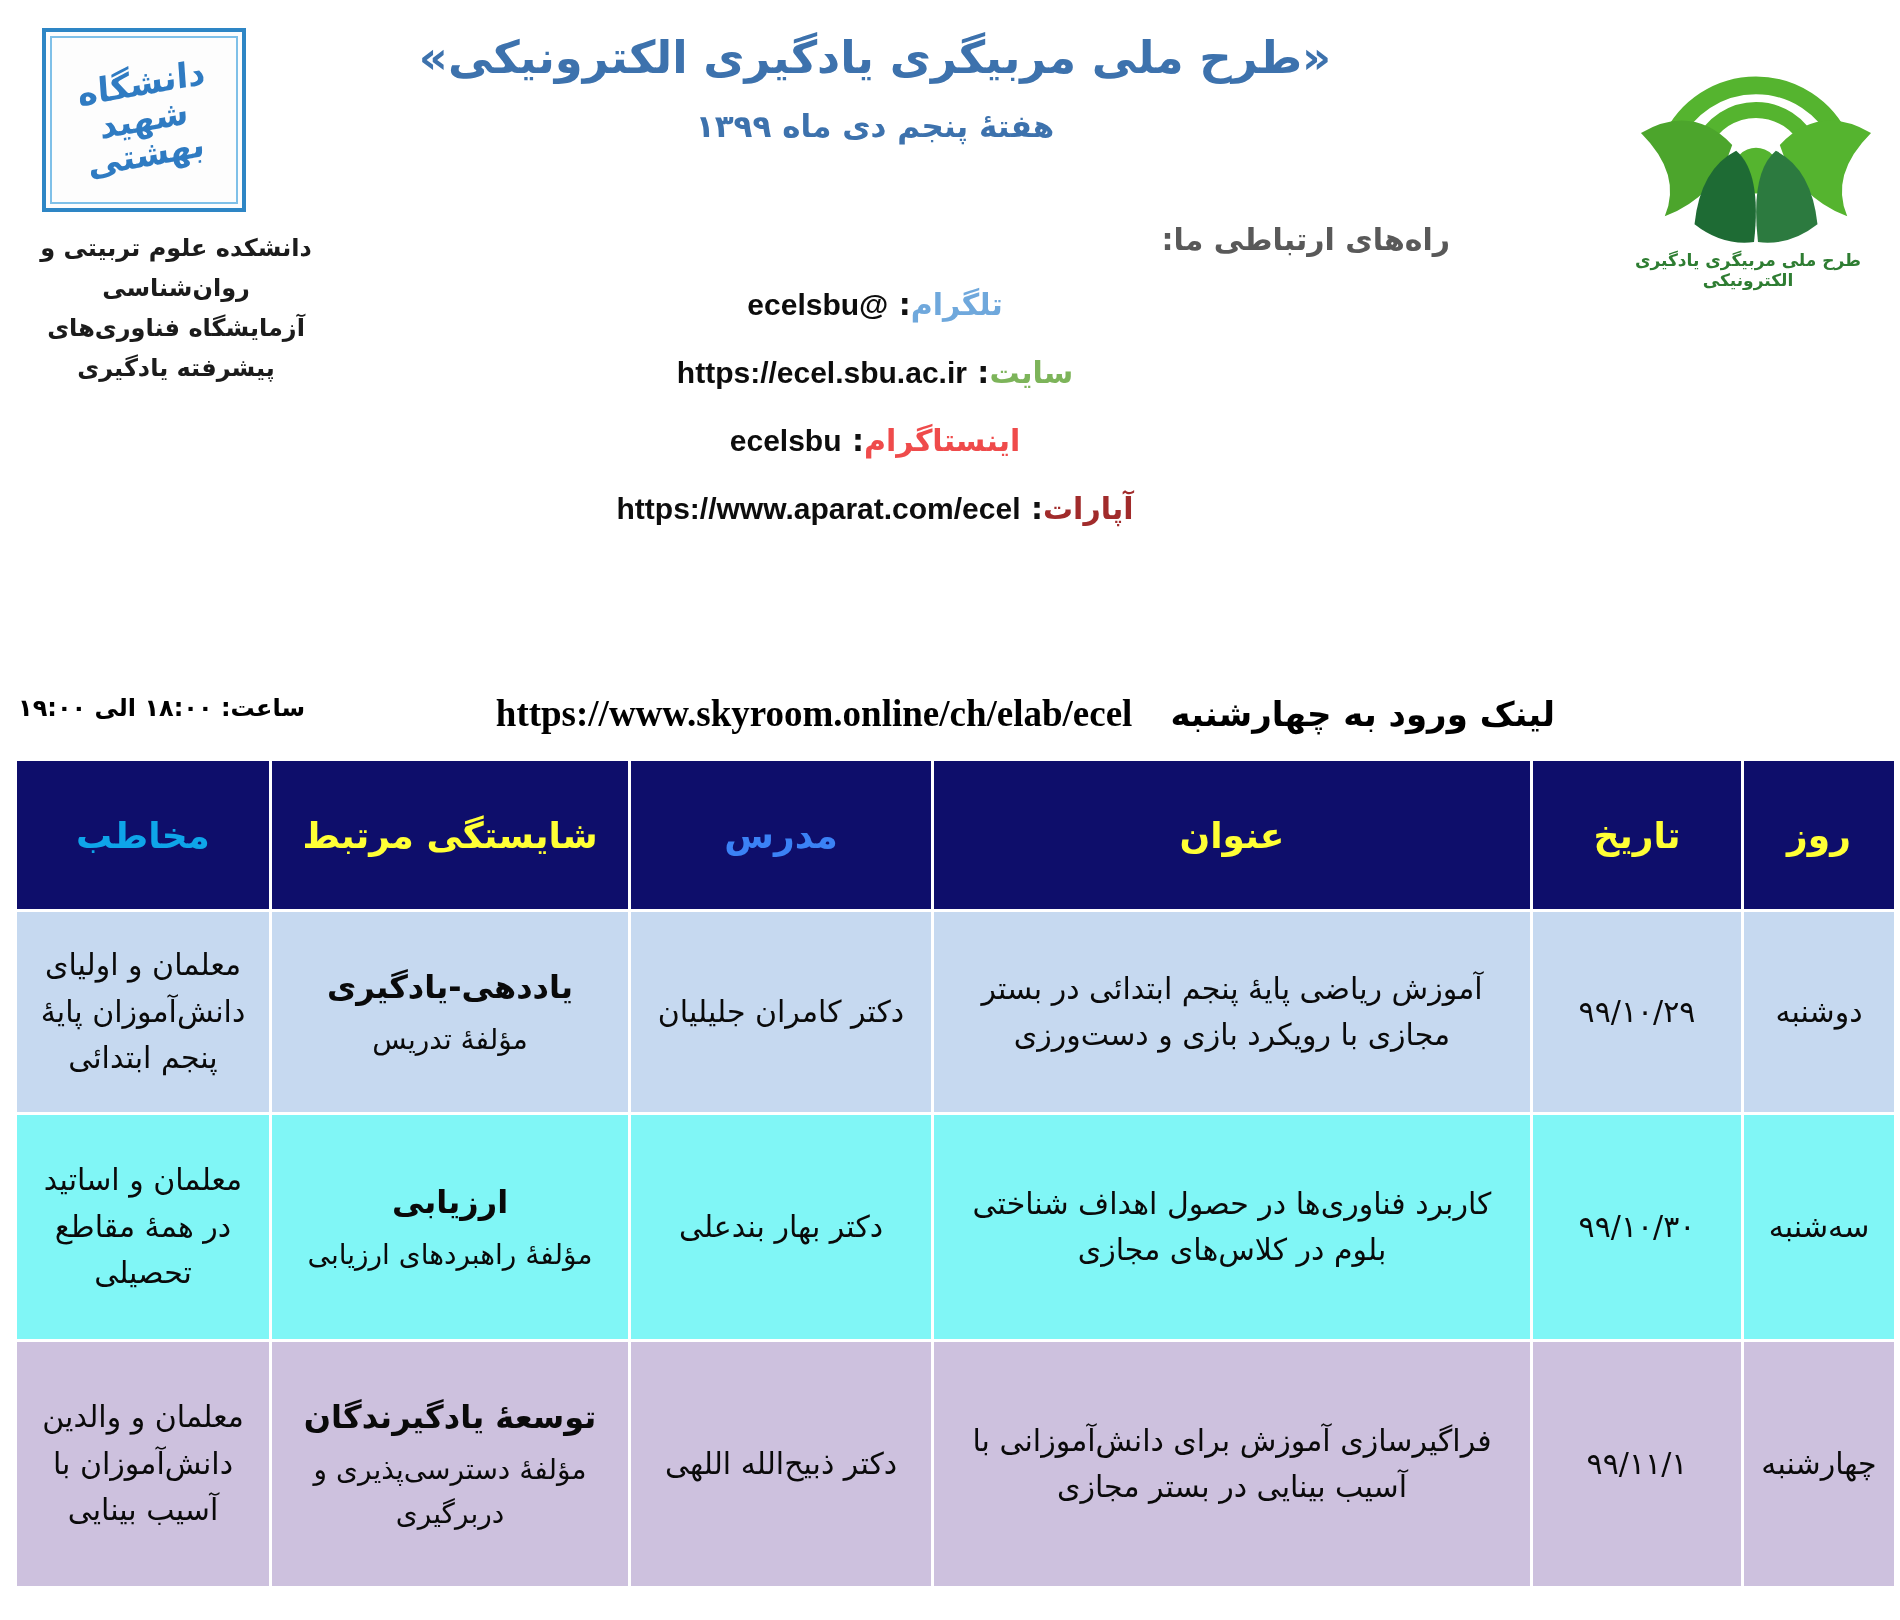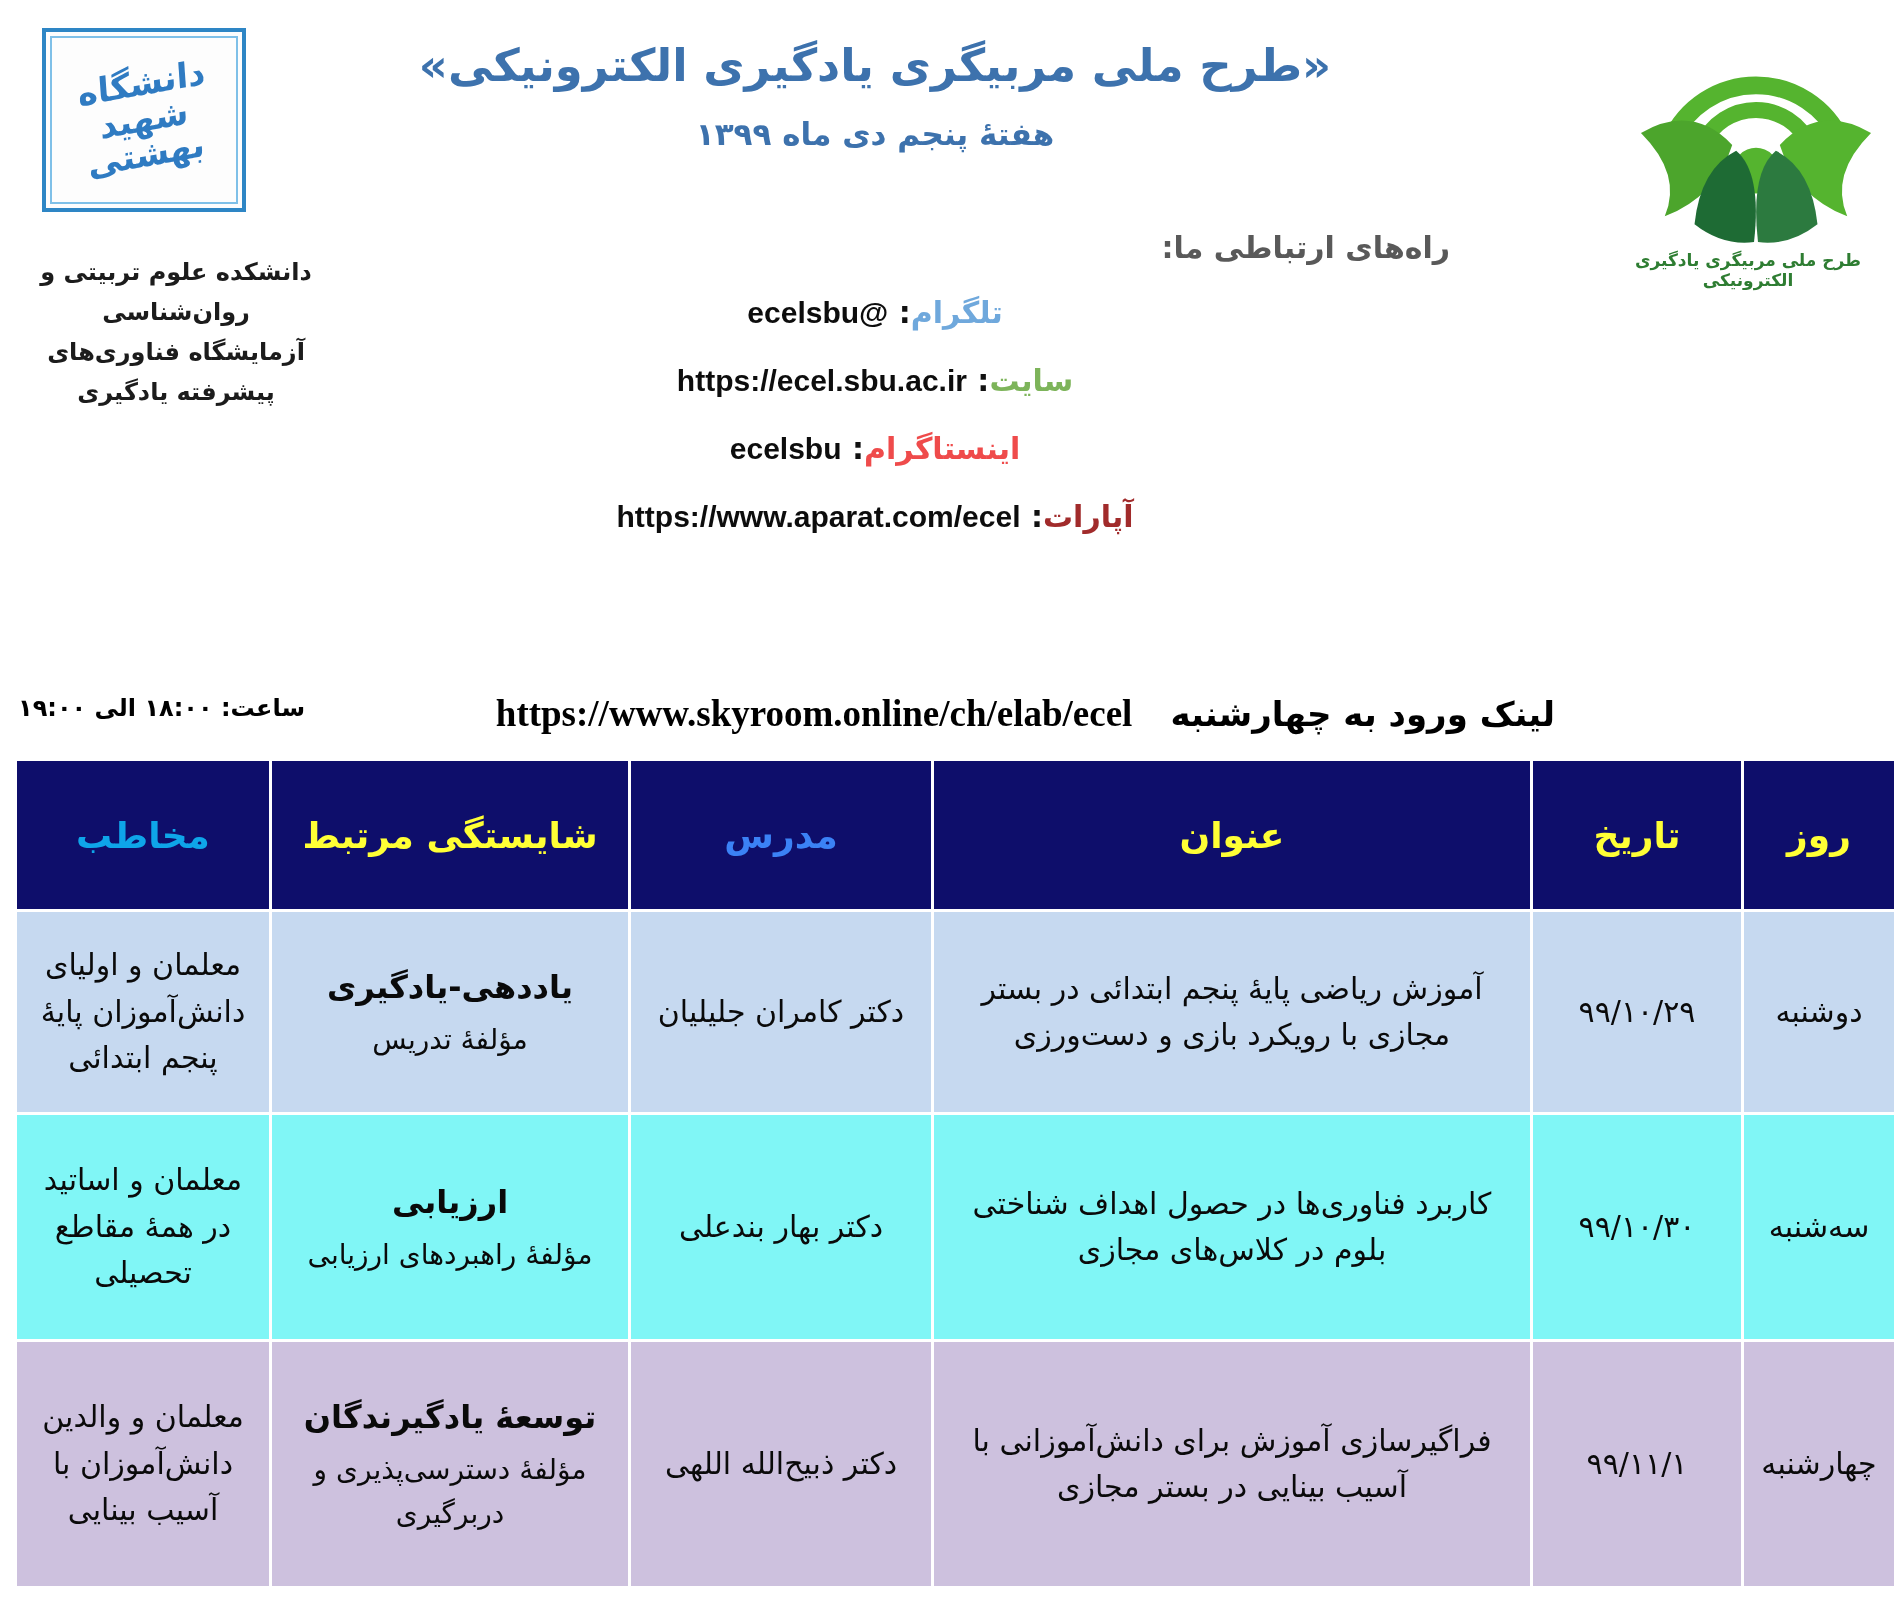--- a/index.html
+++ b/index.html
@@ -5,25 +5,25 @@
   html,body{margin:0;padding:0;background:#ffffff;}
   body{font-family:"DejaVu Sans",sans-serif;}
   .page{position:relative;width:1900px;height:1620px;background:#fff;overflow:hidden;direction:rtl;}
 
   
   .uni-logo{position:absolute;left:42px;top:28px;width:196px;height:176px;
     border:4px solid #2e86c5;outline:2px solid #7fc0e8;outline-offset:-10px;
     background:#fdfdfd;display:flex;align-items:center;justify-content:center;}
   .uni-logo .callig{color:#2f7bc2;font-weight:bold;font-size:34px;line-height:1.05;
     transform:rotate(-10deg) skewX(-6deg);text-align:center;}
-  .uni-caption{position:absolute;left:6px;top:252px;width:340px;text-align:center;
+  .uni-caption{position:absolute;left:6px;top:228px;width:340px;text-align:center;
     color:#1c1c1c;font-weight:bold;font-size:24px;line-height:40px;}
 
   
-  .center-col{position:absolute;left:300px;top:38px;width:1150px;text-align:center;}
+  .center-col{position:absolute;left:300px;top:30px;width:1150px;text-align:center;}
   .main-title{font-size:45px;font-weight:bold;color:#3d72ad;line-height:1.25;}
   .subtitle{margin-top:22px;font-size:31px;font-weight:bold;color:#3d72ad;}
   .contact{margin-top:78px;}
   .contact-heading{font-size:30px;font-weight:bold;color:#595959;margin-bottom:30px;text-align:right;}
   .contact-line{font-size:30px;font-weight:bold;color:#111;margin-bottom:33px;}
   .contact-line .lbl{font-weight:bold;}
   .contact-line .val{color:#0d0d0d;font-family:"Liberation Sans","DejaVu Sans",sans-serif;font-weight:bold;}
 
   
   .prog-logo{position:absolute;left:1632px;top:12px;width:248px;height:238px;}

